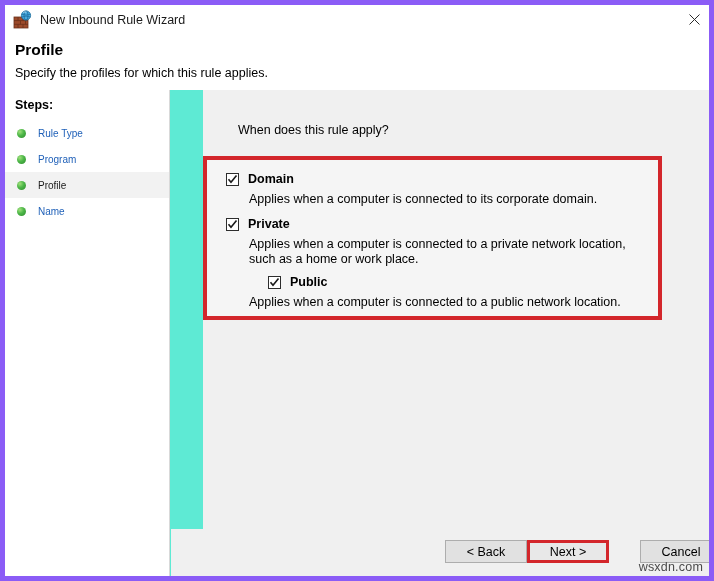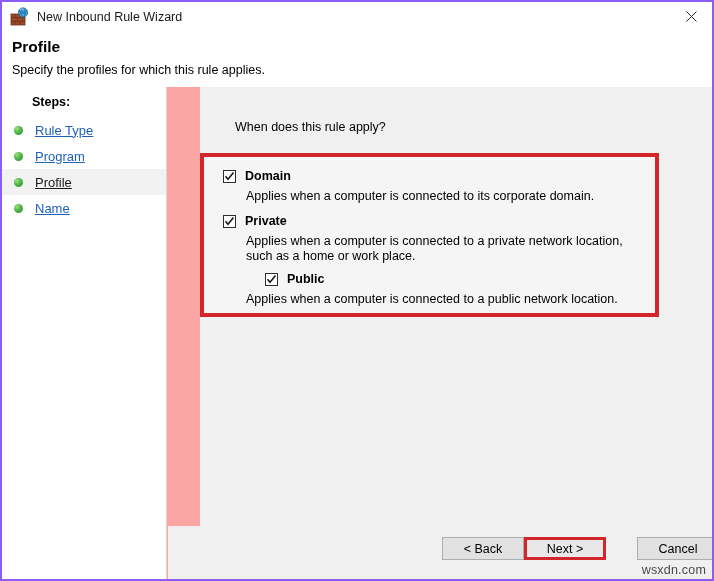--- a/index.html
+++ b/index.html
@@ -10,22 +10,22 @@
     width: 714px;
     height: 581px;
     background: #ffffff;
     font-family: "Liberation Sans", sans-serif;
     overflow: hidden;
   }
   .window {
     position: relative;
     width: 714px;
     height: 581px;
-    background: #fca5a5;
-    border: 2px solid #8b5cf6;
+    background: #5eead4;
+    border: 5px solid #8b5cf6;
     box-sizing: border-box;
     overflow: hidden;
   }
 
   
   .titlebar {
     position: absolute;
     left: 0; top: 0;
     width: 712px;
     height: 30px;
@@ -92,21 +92,20 @@
     background: #ffffff;
     border-right: 1px solid #d9d9d9;
     box-sizing: border-box;
   }
   .steps-head {
     position: absolute;
     left: 10px; top: 8px;
     font-size: 12.5px;
     font-weight: bold;
     color: #000000;
-    margin-left: 20px;
   }
   .steps-list {
     position: absolute;
     left: 0; top: 30px;
     width: 164px;
   }
   .step {
     position: relative;
     height: 26px;
     display: flex;
@@ -119,24 +118,23 @@
   }
   .step-bullet {
     width: 9px;
     height: 9px;
     border-radius: 50%;
     background: radial-gradient(circle at 32% 30%, #9fe07a 0%, #4cb648 45%, #2f8a2c 100%);
     flex: 0 0 auto;
     margin-right: 12px;
   }
   .step-label {
-    font-size: 13px;
+    font-size: 10px;
     color: #1f60b8;
     white-space: nowrap;
-    text-decoration: underline;
   }
   .step.current .step-label {
     color: #1a1a1a;
   }
 
   
   .content {
     position: absolute;
     left: 166px; top: 85px;
     width: 546px;

